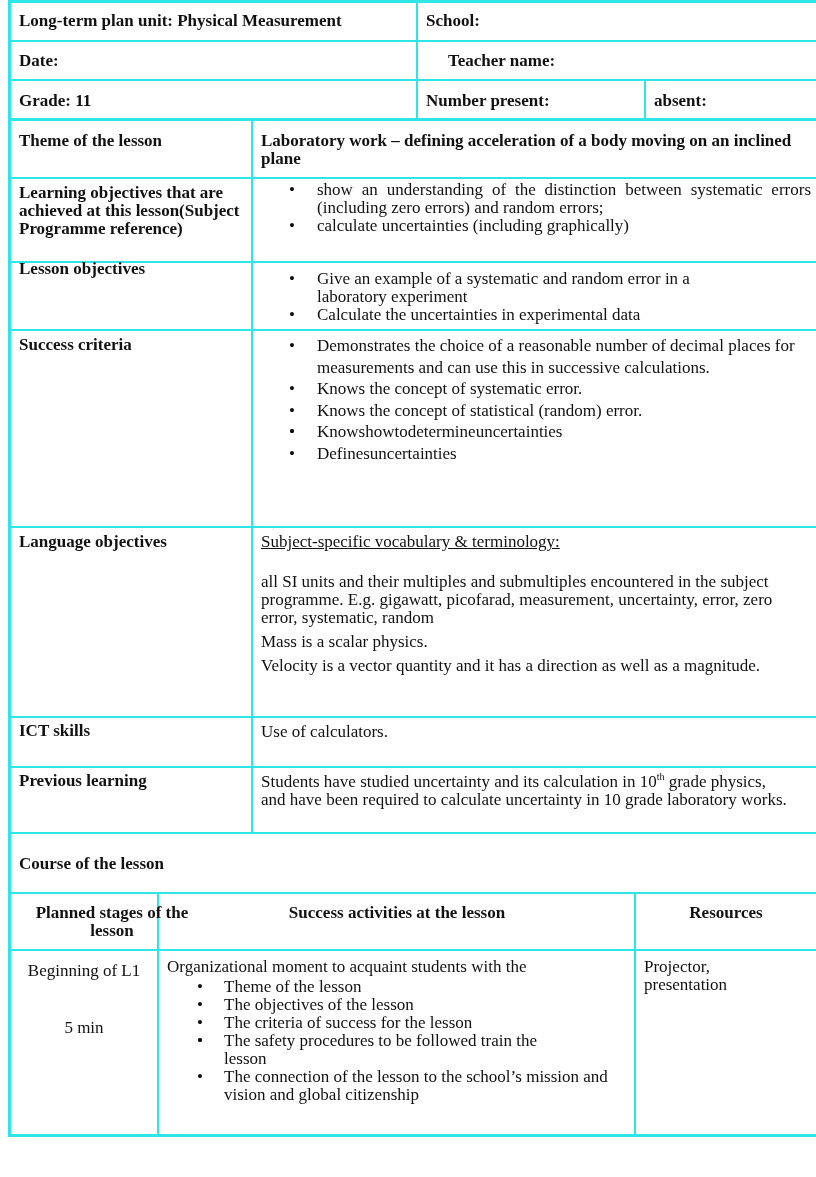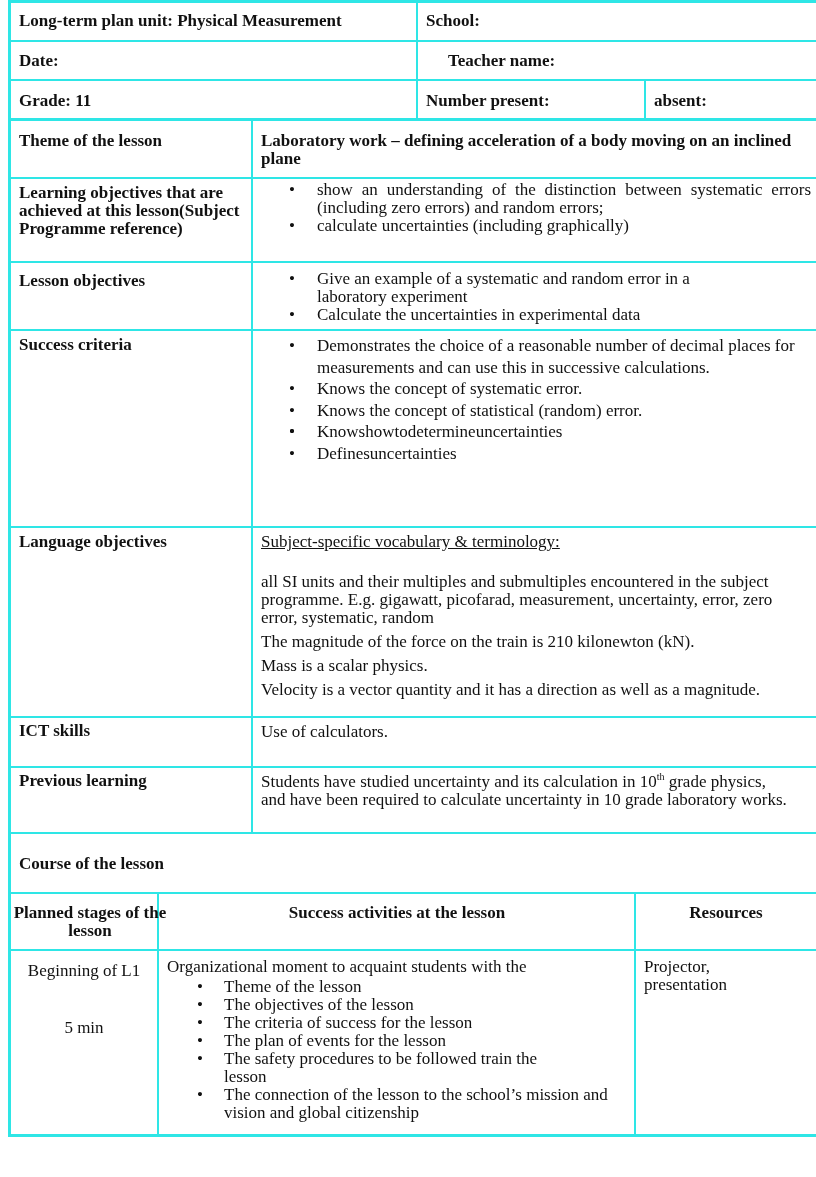--- a/index.html
+++ b/index.html
@@ -49,67 +49,66 @@
 
 <div class="t b" style="left:19px;top:132px;width:225px;">Theme of the lesson</div>
 <div class="t b" style="left:261px;top:132px;width:540px;">Laboratory work – defining acceleration of a body moving on an inclined plane</div>
 
 <div class="t b" style="left:19px;top:184px;width:225px;">Learning objectives that are achieved at this lesson(Subject Programme reference)</div>
 <ul class="t just" style="left:261px;top:181px;width:550px;">
   <li><span class="dot">•</span><span>show an understanding of the distinction between systematic errors (including zero errors) and random errors;</span></li>
   <li><span class="dot">•</span><span>calculate uncertainties (including graphically)</span></li>
 </ul>
 
-<div class="t b" style="left:19px;top:272px;">Lesson objectives</div>
+<div class="t b" style="left:19px;top:260px;">Lesson objectives</div>
 <ul class="t" style="left:261px;top:270px;width:480px;">
   <li><span class="dot">•</span><span>Give an example of a systematic and random error in a laboratory experiment</span></li>
   <li><span class="dot">•</span><span>Calculate the uncertainties in experimental data</span></li>
 </ul>
 
 <div class="t b" style="left:19px;top:336px;">Success criteria</div>
 <ul class="t" style="left:261px;top:335px;width:535px;">
   <li style="line-height:21.5px"><span class="dot">•</span><span>Demonstrates the choice of a reasonable number of decimal places for measurements and can use this in successive calculations.</span></li>
   <li style="line-height:21.5px"><span class="dot">•</span><span>Knows the concept of systematic error.</span></li>
   <li style="line-height:21.5px"><span class="dot">•</span><span>Knows the concept of statistical (random) error.</span></li>
   <li style="line-height:21.5px"><span class="dot">•</span></li>
   <li style="line-height:21.5px"><span class="dot">•</span><span>Knowshowtodetermineuncertainties</span></li>
   <li style="line-height:21.5px"><span class="dot">•</span><span>Definesuncertainties</span></li>
 </ul>
 
 <div class="t b" style="left:19px;top:533px;">Language objectives</div>
 <div class="t" style="left:261px;top:533px;width:550px;">
   <div class="u">Subject-specific vocabulary &amp; terminology:</div>
   <div style="margin-top:22px;">all SI units and their multiples and submultiples encountered in the subject programme. E.g. gigawatt, picofarad, measurement, uncertainty, error, zero error, systematic, random</div>
-  <div style="margin-top:6px;">The magnitude of the force on the train is 210 kilonewton (kN).</div>
   <div style="margin-top:6px;">Mass is a scalar physics.</div>
   <div style="margin-top:6px;">Velocity is a vector quantity and it has a direction as well as a magnitude.</div>
 </div>
 
 <div class="t b" style="left:19px;top:722px;">ICT skills</div>
 <div class="t" style="left:261px;top:723px;">Use of calculators.</div>
 
 <div class="t b" style="left:19px;top:772px;">Previous learning</div>
 <div class="t" style="left:261px;top:773px;width:530px;">
   <span>Students have studied uncertainty and its calculation in 10</span><sup style="font-size:10px;line-height:0;">th</sup><span> grade physics, and have been required to calculate uncertainty in 10 grade laboratory works.</span>
 </div>
 
 <div class="t b" style="left:19px;top:855px;">Course of the lesson</div>
 
-<div class="t b center" style="left:6px;top:904px;width:168px;">Planned stages of the lesson</div>
+<div class="t b center" style="left:28px;top:904px;width:168px;">Planned stages of the lesson</div>
 <div class="t b center" style="left:160px;top:904px;width:474px;">Success activities at the lesson</div>
 <div class="t b center" style="left:636px;top:904px;width:180px;">Resources</div>
 
 <div class="t center" style="left:12px;top:962px;width:144px;">Beginning of L1</div>
 <div class="t center" style="left:12px;top:1019px;width:144px;">5 min</div>
 
 <div class="t" style="left:167px;top:958px;width:460px;">
   <div>Organizational moment to acquaint students with the</div>
   <ul style="margin-top:2px;">
     <li style="padding-left:57px;"><span class="dot" style="left:30px">•</span><span>Theme of the lesson</span></li>
     <li style="padding-left:57px;"><span class="dot" style="left:30px">•</span><span>The objectives of the lesson</span></li>
     <li style="padding-left:57px;"><span class="dot" style="left:30px">•</span><span>The criteria of success for the lesson</span></li>
-    <li style="padding-left:57px;"><span class="dot" style="left:30px">•</span><span>The plan of events for the lesson</span></li>
+    <li style="padding-left:57px;"><span class="dot" style="left:30px">•</span></li>
     <li style="padding-left:57px;width:340px;"><span class="dot" style="left:30px">•</span><span>The safety procedures to be followed train the lesson</span></li>
     <li style="padding-left:57px;width:400px;"><span class="dot" style="left:30px">•</span><span>The connection of the lesson to the school’s mission and vision and global citizenship</span></li>
   </ul>
 </div>
 
 <div class="t" style="left:644px;top:958px;width:110px;">Projector, presentation</div>
 
 </body></html>

